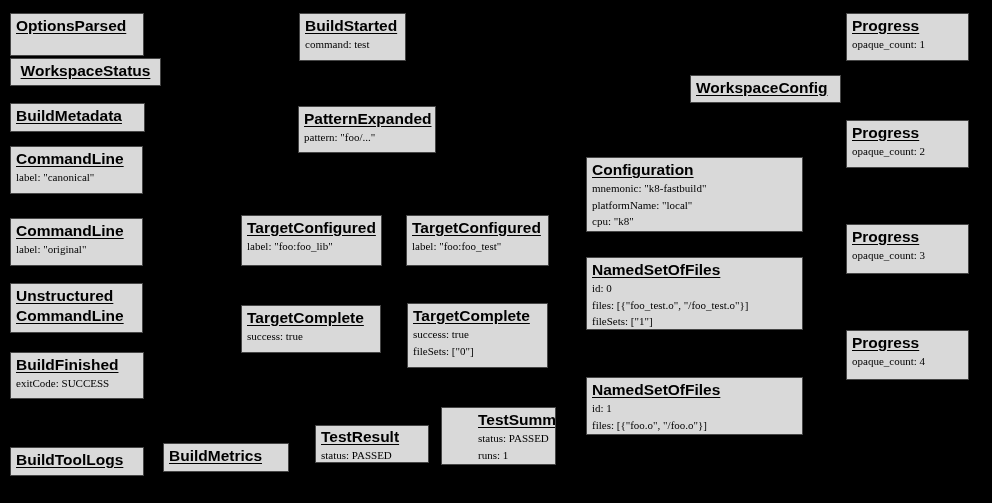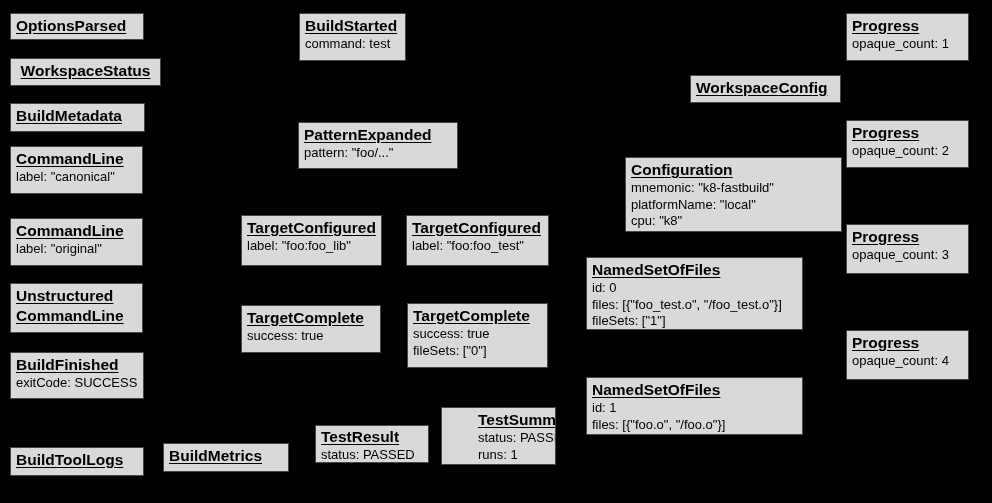--- a/index.html
+++ b/index.html
@@ -22,45 +22,46 @@
   }
   .title {
     font-weight: bold;
     text-decoration: underline;
     text-underline-offset: 2px;
     font-size: 15.5px;
     line-height: 20px;
     white-space: nowrap;
   }
   .field {
-    font-size: 13px;
+    font-size: 11px;
     line-height: 16.5px;
     white-space: nowrap;
+    font-family: Liberation Serif, serif;
   }
   
-  #b-options-parsed        { left: 10px;  top: 13px;  width: 134px; height: 27px; }
+  #b-options-parsed        { left: 10px;  top: 13px;  width: 134px; height: 43px; }
   #b-workspace-status      { left: 10px;  top: 58px;  width: 151px; height: 28px; text-align: center; }
   #b-build-metadata        { left: 10px;  top: 103px; width: 135px; height: 29px; }
   #b-cmdline-canonical     { left: 10px;  top: 146px; width: 133px; height: 48px; }
   #b-cmdline-original      { left: 10px;  top: 218px; width: 133px; height: 48px; }
   #b-unstructured-cmdline  { left: 10px;  top: 283px; width: 133px; height: 50px; }
   #b-build-finished        { left: 10px;  top: 352px; width: 134px; height: 47px; }
   #b-build-tool-logs       { left: 10px;  top: 447px; width: 134px; height: 29px; }
   #b-build-metrics         { left: 163px; top: 443px; width: 126px; height: 29px; }
   #b-build-started         { left: 299px; top: 13px;  width: 107px; height: 48px; }
-  #b-pattern-expanded      { left: 298px; top: 122px; width: 160px; height: 47px; }
+  #b-pattern-expanded      { left: 298px; top: 106px; width: 138px; height: 47px; }
   #b-target-configured-lib { left: 241px; top: 215px; width: 141px; height: 51px; }
   #b-target-configured-test{ left: 406px; top: 215px; width: 143px; height: 51px; }
   #b-target-complete-lib   { left: 241px; top: 305px; width: 140px; height: 48px; }
   #b-target-complete-test  { left: 407px; top: 303px; width: 141px; height: 65px; }
   #b-test-result           { left: 315px; top: 425px; width: 114px; height: 38px; }
   #b-test-result           { padding-top: 1px; }
   #b-test-summary          { left: 441px; top: 407px; width: 115px; height: 58px; padding-left: 36px; }
   #b-workspace-config      { left: 652px; top: 75px;  width: 151px; height: 28px; margin-left: 38px; }
-  #b-configuration         { left: 586px; top: 157px; width: 217px; height: 75px; margin-left: 39px; }
+  #b-configuration         { left: 586px; top: 157px; width: 217px; height: 75px; }
   #b-namedset-0            { left: 586px; top: 257px; width: 217px; height: 73px; }
   #b-namedset-1            { left: 586px; top: 377px; width: 217px; height: 58px; }
   #b-progress-1            { left: 846px; top: 13px;  width: 123px; height: 48px; }
   #b-progress-2            { left: 846px; top: 120px; width: 123px; height: 48px; }
   #b-progress-3            { left: 846px; top: 224px; width: 123px; height: 50px; }
   #b-progress-4            { left: 846px; top: 330px; width: 123px; height: 50px; }
 </style>
 </head>
 <body>
 

